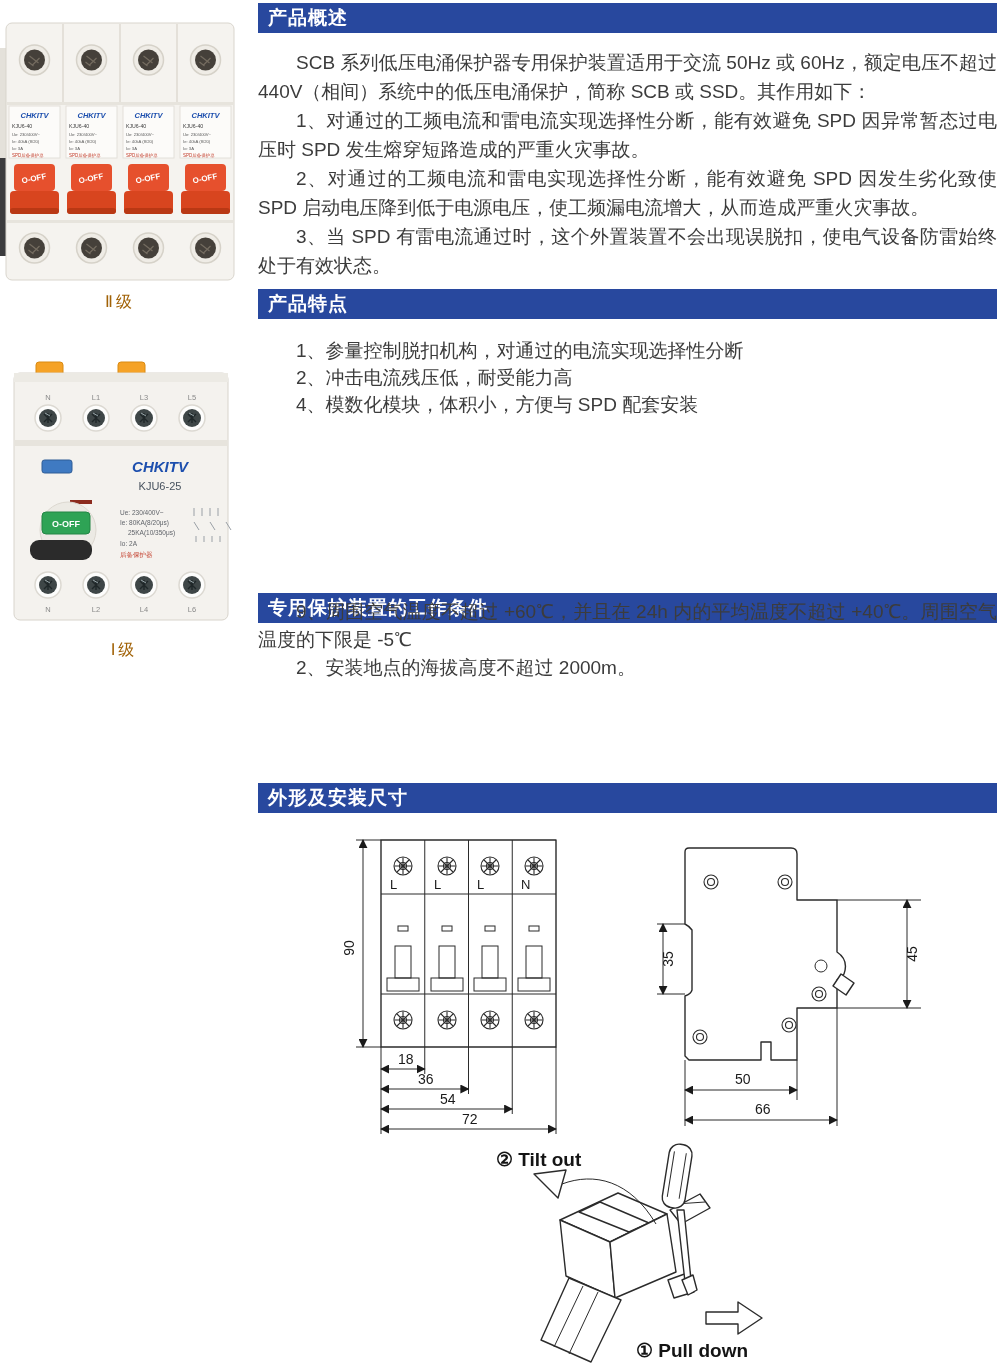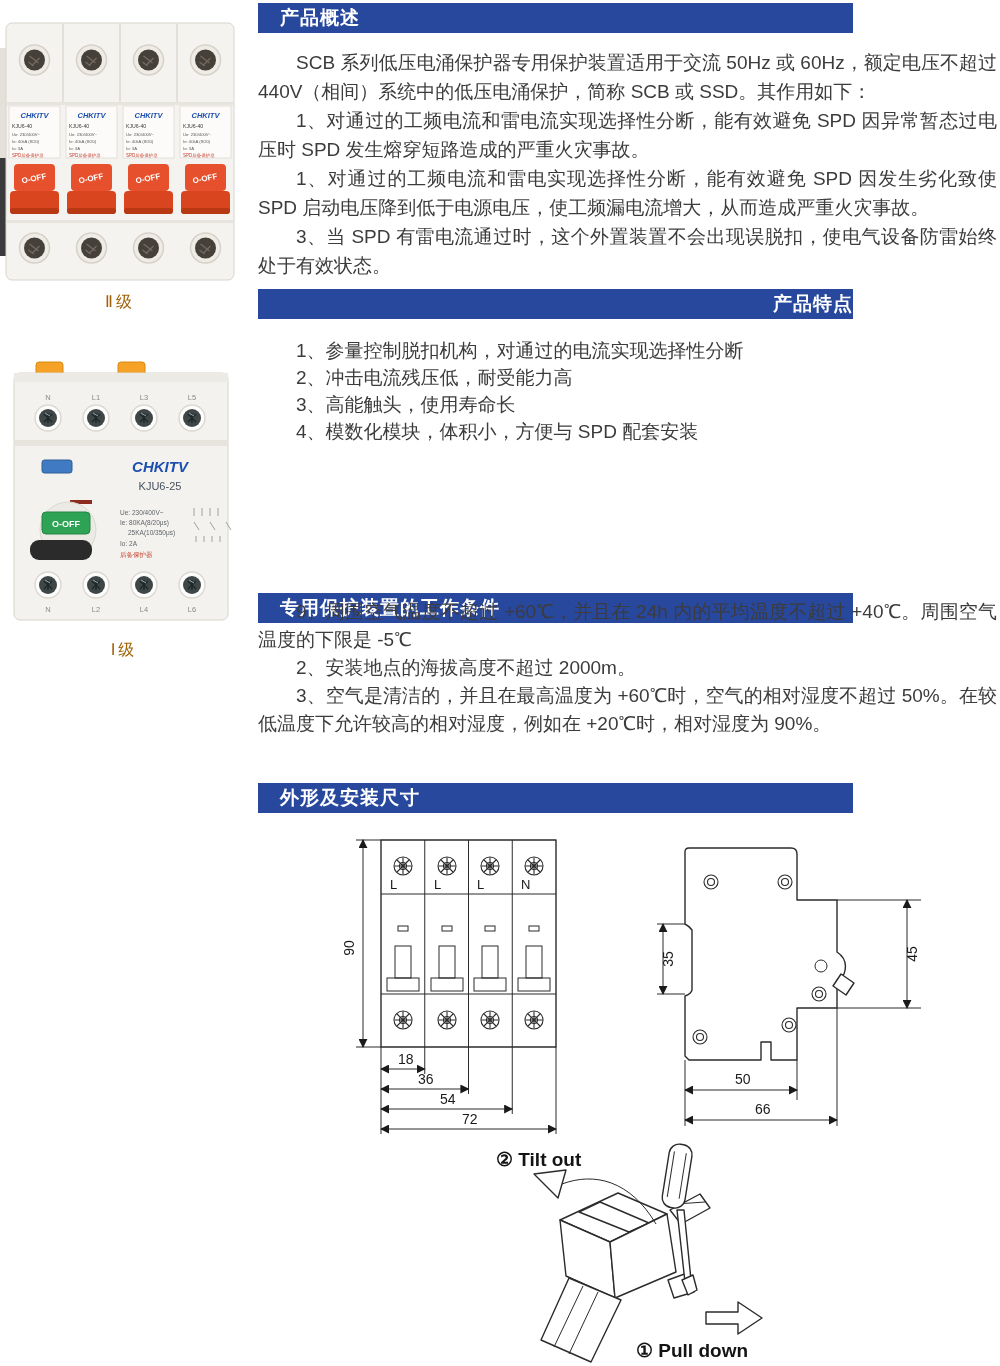--- a/index.html
+++ b/index.html
@@ -5,26 +5,26 @@
   * { margin:0; padding:0; box-sizing:border-box; }
   html,body { background:#fff; }
   body {
     width:1000px; height:1366px; position:relative; overflow:hidden;
     font-family:"Liberation Sans", sans-serif; color:#3c3c3c;
   }
   .page { position:absolute; inset:0; background:#ffffff; }
 
   
   .bar {
-    position:absolute; left:258px; width:595px; height:30px;
+    position:absolute; left:258px; width:739px; height:30px;
     background:#28489e; color:#ffffff; font-size:19px; font-weight:bold;
-    line-height:30px; padding-left:22px; letter-spacing:1px;
+    line-height:30px; padding-left:10px; letter-spacing:1px;
   }
   #bar-overview   { top:3px; }
-  #bar-features   { top:289px;text-align:right; }
+  #bar-features   { top:289px; }
   #bar-conditions { top:549px;margin-top:44px; }
   #bar-dimensions { top:783px; }
 
   
   .textblock {
     position:absolute; left:258px; width:739px;
     font-size:19px; line-height:29px; color:#3c3c3c; text-align:justify;
   }
   .textblock p { text-indent:2em; }
   #overview-text   { top:48px; }
@@ -202,37 +202,35 @@
       <text x="136" y="252" text-anchor="middle" font-size="7.5" fill="#8a8a8a">L4</text>
       <text x="184" y="252" text-anchor="middle" font-size="7.5" fill="#8a8a8a">L6</text>
     </svg>
     <figcaption>Ⅰ级</figcaption>
   </figure>
 
   <h2 class="bar" id="bar-overview">产品概述</h2>
   <div class="textblock" id="overview-text">
     <p>SCB 系列低压电涌保护器专用保护装置适用于交流 50Hz 或 60Hz，额定电压不超过 440V（相间）系统中的低压电涌保护，简称 SCB 或 SSD。其作用如下：</p>
     <p>1、对通过的工频电流和雷电流实现选择性分断，能有效避免 SPD 因异常暂态过电压时 SPD 发生熔穿短路造成的严重火灾事故。</p>
-    <p>1、对通过的工频电流和雷电实现选择性分断，能有效避免 SPD 因发生劣化致使 SPD 启动电压降到低于电源电压，使工频漏电流增大，从而造成严重火灾事故。</p>
+    <p>2、对通过的工频电流和雷电实现选择性分断，能有效避免 SPD 因发生劣化致使 SPD 启动电压降到低于电源电压，使工频漏电流增大，从而造成严重火灾事故。</p>
     <p>3、当 SPD 有雷电流通过时，这个外置装置不会出现误脱扣，使电气设备防雷始终处于有效状态。</p>
   </div>
 
   <h2 class="bar" id="bar-features">产品特点</h2>
   <div class="textblock" id="features-text">
     <p>1、参量控制脱扣机构，对通过的电流实现选择性分断</p>
     <p>2、冲击电流残压低，耐受能力高</p>
-    <p>3、高能触头，使用寿命长</p>
     <p>4、模数化模块，体积小，方便与 SPD 配套安装</p>
   </div>
 
   <h2 class="bar" id="bar-conditions">专用保护装置的工作条件</h2>
   <div class="textblock" id="conditions-text">
     <p>9、周围空气温度不超过 +60℃，并且在 24h 内的平均温度不超过 +40℃。周围空气温度的下限是 -5℃</p>
     <p>2、安装地点的海拔高度不超过 2000m。</p>
-    <p>3、空气是清洁的，并且在最高温度为 +60℃时，空气的相对湿度不超过 50%。在较低温度下允许较高的相对湿度，例如在 +20℃时，相对湿度为 90%。</p>
   </div>
 
   <h2 class="bar" id="bar-dimensions">外形及安装尺寸</h2>
 
   <svg class="drawing" id="front-drawing" width="295" height="302" viewBox="0 0 295 302">
     <defs>
       <marker id="arr" viewBox="0 0 10 10" refX="9" refY="5" markerWidth="9" markerHeight="9" orient="auto-start-reverse">
         <path d="M0,0 L10,5 L0,10 z" fill="#1a1a1a"></path>
       </marker>
       <g id="fscrew" fill="none" stroke="#2b2b2b" stroke-width="1.1">

